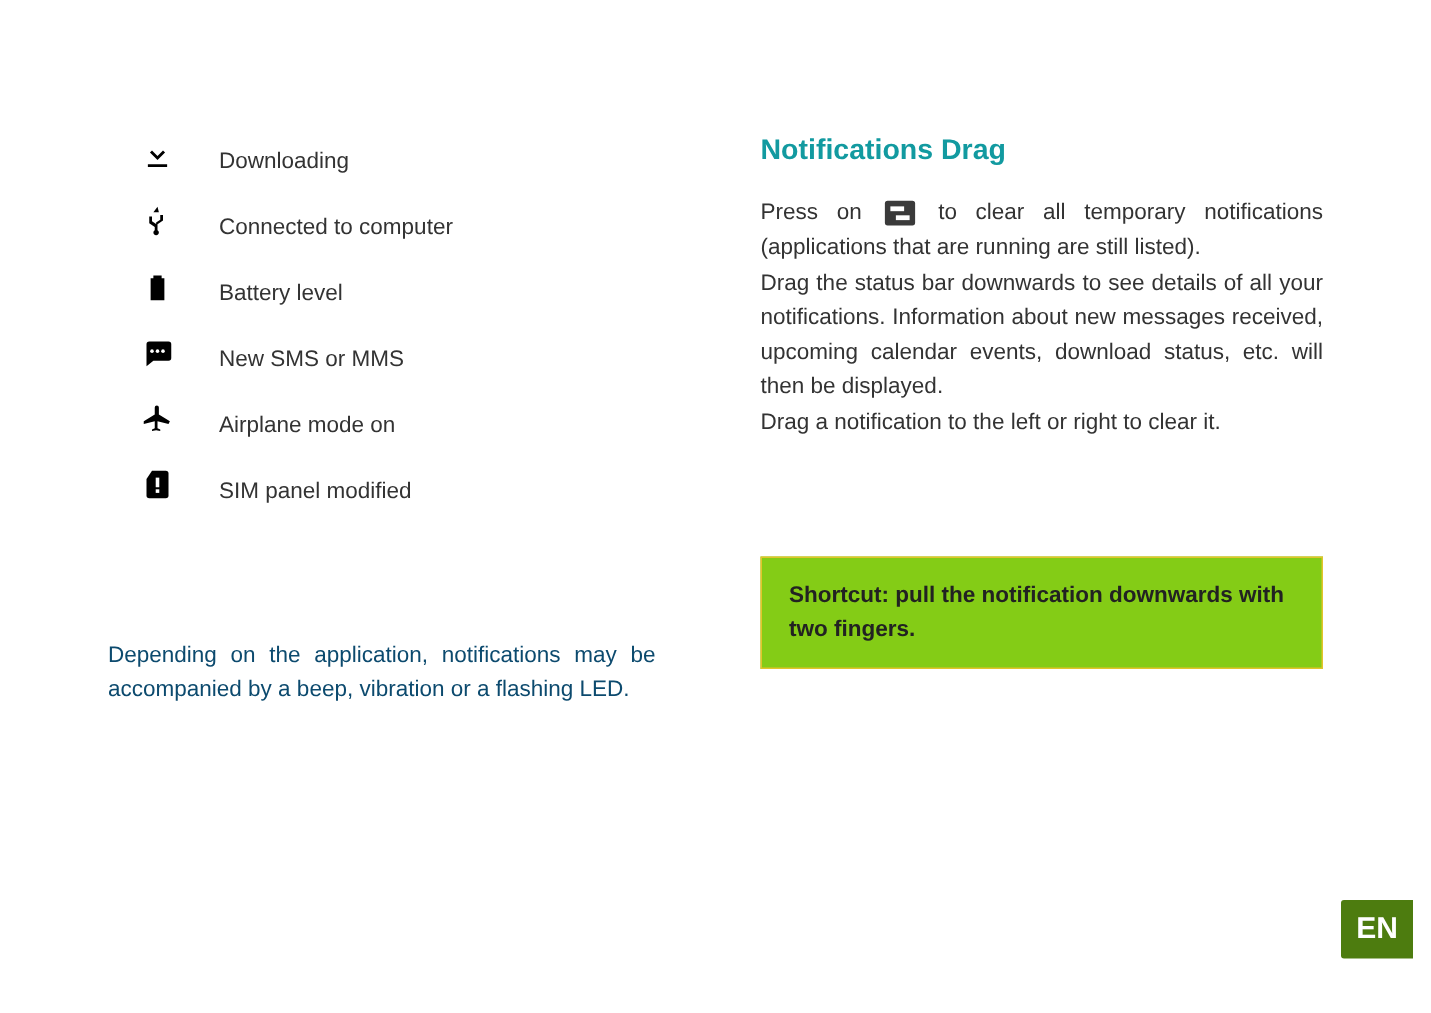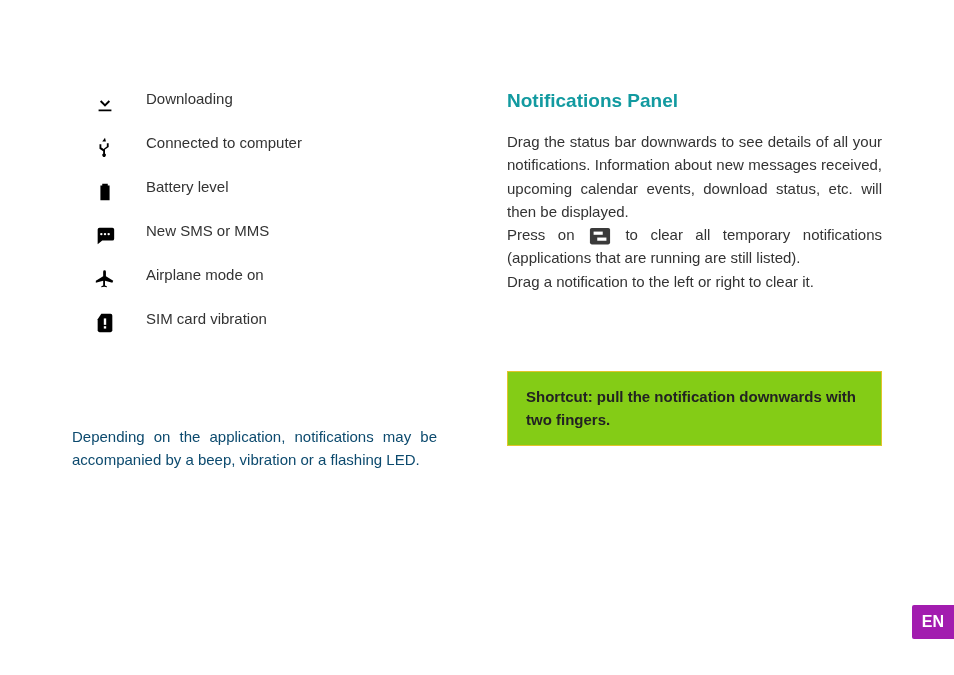--- a/index.html
+++ b/index.html
@@ -22,21 +22,21 @@
   }
   .icon-list {
     display: flex;
     flex-direction: column;
     gap: 18px;
     margin-bottom: 90px;
     padding-left: 20px;
   }
   .icon-row {
     display: flex;
-    align-items: flex-start;
+    align-items: flex-end;
     gap: 28px;
   }
   .icon-cell {
     width: 26px;
     height: 26px;
     display: flex;
     align-items: center;
     justify-content: center;
   }
   .icon-cell svg { width: 22px; height: 22px; }
@@ -90,27 +90,27 @@
     border: 1.5px solid #e2c42b;
     background: #84cc16;
     padding: 14px 18px;
     margin-top: 55px;
     font-weight: bold;
     line-height: 1.5;
     color: #222;
   }
   .lang-badge {
     position: absolute;
-    right: 0;
+    right: 12px;
     bottom: 36px;
-    background: #a21caf;
+    background: #4d7c0f;
     color: #fff;
     font-weight: bold;
     padding: 8px 10px;
-    font-size: 16px;
+    font-size: 20px;
     border-radius: 2px 0 0 2px;
   }
 </style>
 </head>
 <body>
 
 <div class="columns">
   <div class="col-left">
     <div class="icon-list">
 
@@ -163,45 +163,45 @@
       </div>
 
       <div class="icon-row">
         <span class="icon-cell">
           <svg viewBox="0 0 24 24">
               <path fill="#000" d="M8 2h10a2 2 0 0 1 2 2v16a2 2 0 0 1-2 2H6a2 2 0 0 1-2-2V8l4-6z"></path>
               <rect x="10.7" y="7" width="2.6" height="7" fill="#fff"></rect>
               <rect x="10.7" y="15.5" width="2.6" height="2.6" fill="#fff"></rect>
             </svg>
         </span>
-        <span class="icon-label">SIM card vibration</span>
+        <span class="icon-label">SIM panel modified</span>
       </div>
 
 
     </div>
 
     <p class="left-note">Depending on the application, notifications may be accompanied by a beep, vibration or a flashing LED.</p>
   </div>
 
   <div class="col-right">
-    <h2 class="heading">Notifications Panel</h2>
+    <h2 class="heading">Notifications Drag</h2>
 
     <div class="body-text">
-      <p>Drag the status bar downwards to see details of all your notifications. Information about new messages received, upcoming calendar events, download status, etc. will then be displayed.</p>
       <p>
         <span>Press on </span>
         <span class="inline-icon">
           <svg viewBox="0 0 24 20">
               <rect x="1" y="1" width="22" height="18" rx="2" fill="#3a3a3a"></rect>
               <rect x="5" y="5" width="10" height="3.5" fill="#fff"></rect>
               <rect x="9" y="11.5" width="10" height="3.5" fill="#fff"></rect>
             </svg>
         </span>
         <span> to clear all temporary notifications (applications that are running are still listed).</span>
       </p>
+      <p>Drag the status bar downwards to see details of all your notifications. Information about new messages received, upcoming calendar events, download status, etc. will then be displayed.</p>
       <p>Drag a notification to the left or right to clear it.</p>
       <br>
     </div>
 
     <div class="callout">Shortcut: pull the notification downwards with two fingers.</div>
   </div>
 </div>
 
 <div class="lang-badge">EN</div>
 

